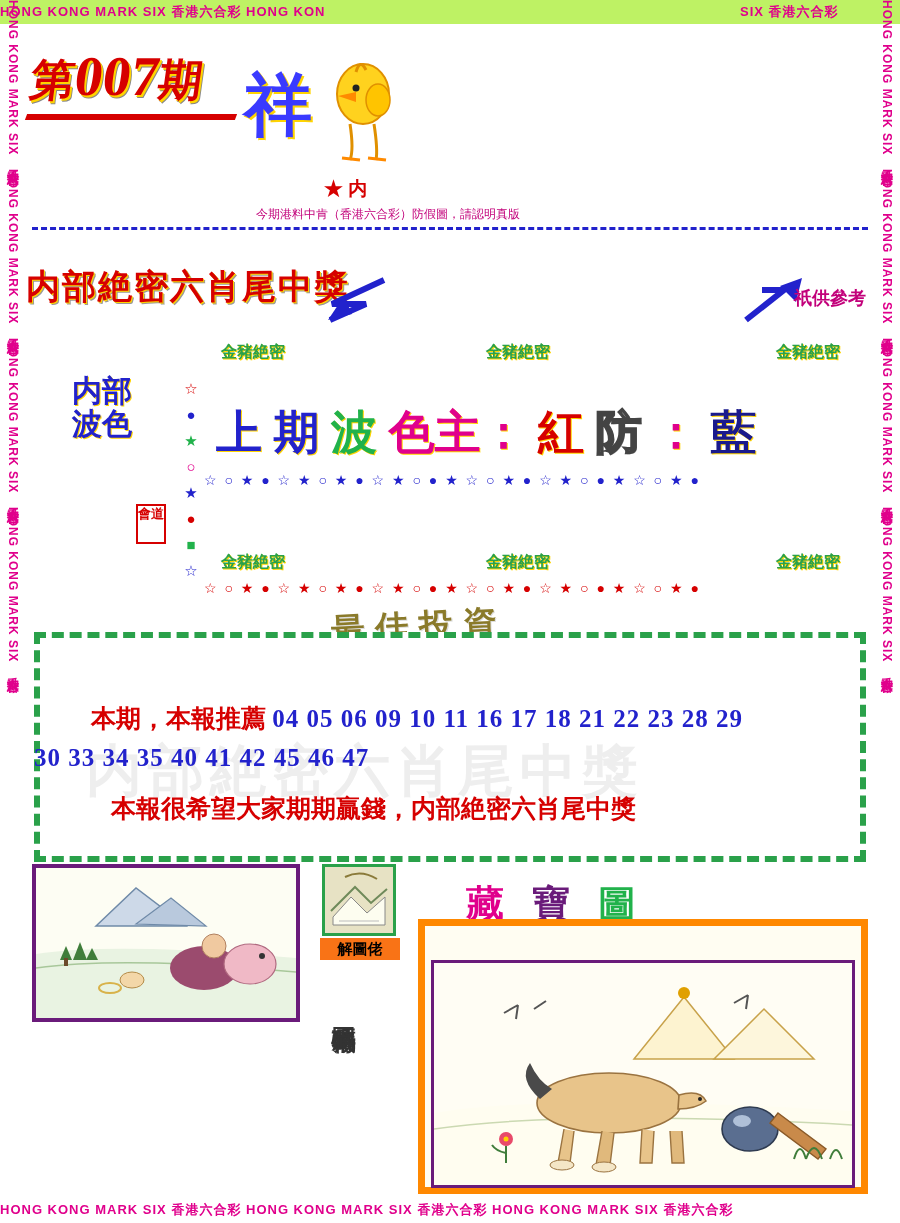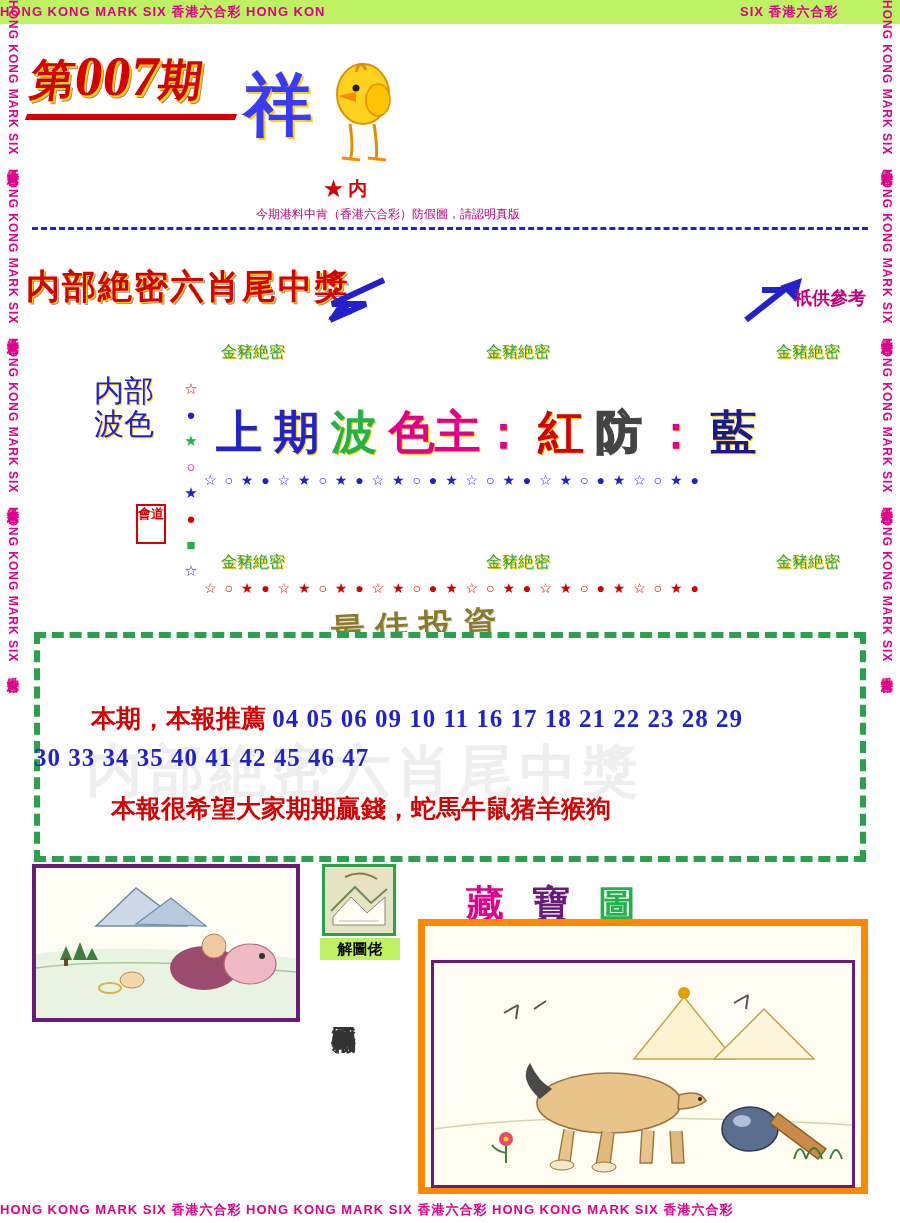--- a/index.html
+++ b/index.html
@@ -117,34 +117,32 @@
   }
   .ref-note {
     position:absolute; left:768px; top:262px;
     font-size:18px; font-weight:bold; color:#c2007a;
     font-family:"Liberation Serif", serif;
   }
 
   
   .goldpig {
     position:absolute;
-    font-size:16px; font-weight:normal; color:#2aa14a;
+    font-size:16px; font-weight:bold; color:#2aa14a;
     font-family:"Liberation Serif", serif;
     text-shadow:1px 1px 0 #ffd400;
   }
 
   
   .neibu {
     position:absolute; left:46px; top:350px; width:70px; height:230px;
-    font-size:30px; font-weight:normal; color:#2222cc;
+    font-size:30px; font-weight:bold; color:#2222cc;
     font-family:"Liberation Serif", serif;
     line-height:1.1;
-    text-align:center;
     text-shadow:1px 1px 0 #ffd400;
-    margin-left:17px;
   }
   .seal {
     position:absolute; left:110px; top:480px;
     width:30px; height:40px; border:2px solid #d60000;
     color:#d60000; font-size:13px; font-weight:bold; text-align:center;
     font-family:"Liberation Serif", serif; line-height:1.1; padding-top:1px;
   }
   .iconcol {
     position:absolute; left:150px; top:352px; width:30px; height:240px;
     text-align:center; font-size:15px; line-height:26px;
@@ -207,21 +205,21 @@
   }
   .jietu {
     position:absolute; left:296px; top:840px; width:74px; height:100px;
   }
   .jietu-box {
     position:absolute; left:0; top:0; width:74px; height:72px;
     border:3px solid #2aa14a; background:#e8e4c8;
   }
   .jietu-label {
     position:absolute; left:-2px; top:74px; width:80px; height:22px;
-    background:#bef264; color:#000; font-size:15px; font-weight:bold;
+    background:#f97316; color:#000; font-size:15px; font-weight:bold;
     text-align:center; line-height:22px; font-family:"Liberation Serif", serif;
   }
   .cangbao {
     position:absolute; left:440px; top:855px;
     font-size:38px; font-weight:bold;
     font-family:"Liberation Serif", serif; letter-spacing:28px;
   }
   .cb1 { color:#e0008c; }
   .pic2 {
     position:absolute; left:392px; top:895px; width:450px; height:275px;
@@ -348,21 +346,21 @@
 
   <div class="best-title">最佳投資</div>
 
   <div class="recbox"></div>
   <div class="watermark">内部絶密六肖尾中獎</div>
   <div class="rec-line rl1">
     <span>本期，本報推薦</span>
     <span class="nums">04 05 06 09 10 11 16 17 18 21 22 23 28 29</span>
   </div>
   <div class="rec-line rl2">30 33 34 35 40 41 42 45 46 47</div>
-  <div class="rec-line rl3">本報很希望大家期期贏錢，蛇馬牛鼠猪羊猴狗</div>
+  <div class="rec-line rl3">本報很希望大家期期贏錢，内部絶密六肖尾中獎</div>
 
   <div class="pic1">
     <svg width="260" height="150" viewBox="0 0 260 150">
       <rect width="260" height="150" fill="#fdfdf3"></rect>
       <path d="M60 58 L100 20 L150 58 Z" fill="#cdd9e8" stroke="#6f8aa8" stroke-width="1.5"></path>
       <path d="M100 56 L135 30 L170 58 Z" fill="#b9c9dd" stroke="#6f8aa8" stroke-width="1.2"></path>
       <path d="M0 86 Q80 74 260 90 L260 150 L0 150 Z" fill="#e9f3e2"></path>
       <path d="M0 100 Q90 88 260 104" stroke="#a8c79a" stroke-width="1.5" fill="none"></path>
       <g fill="#3f7d3a">
         <polygon points="30,78 36,92 24,92"></polygon>

